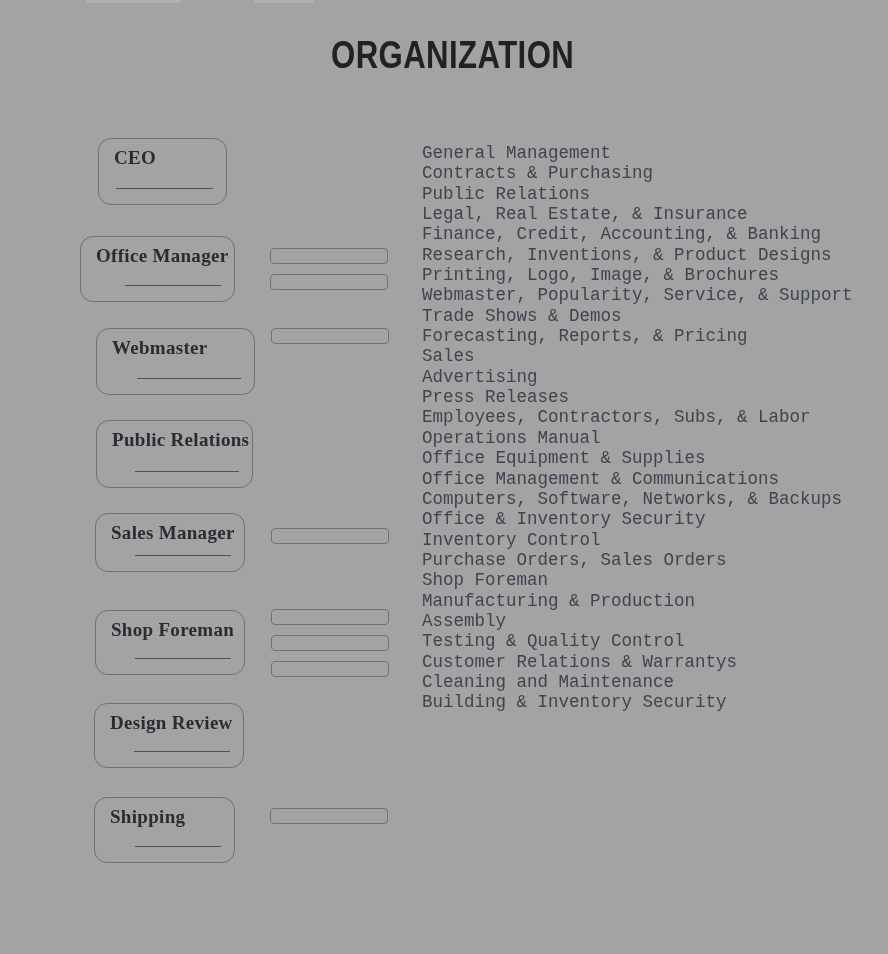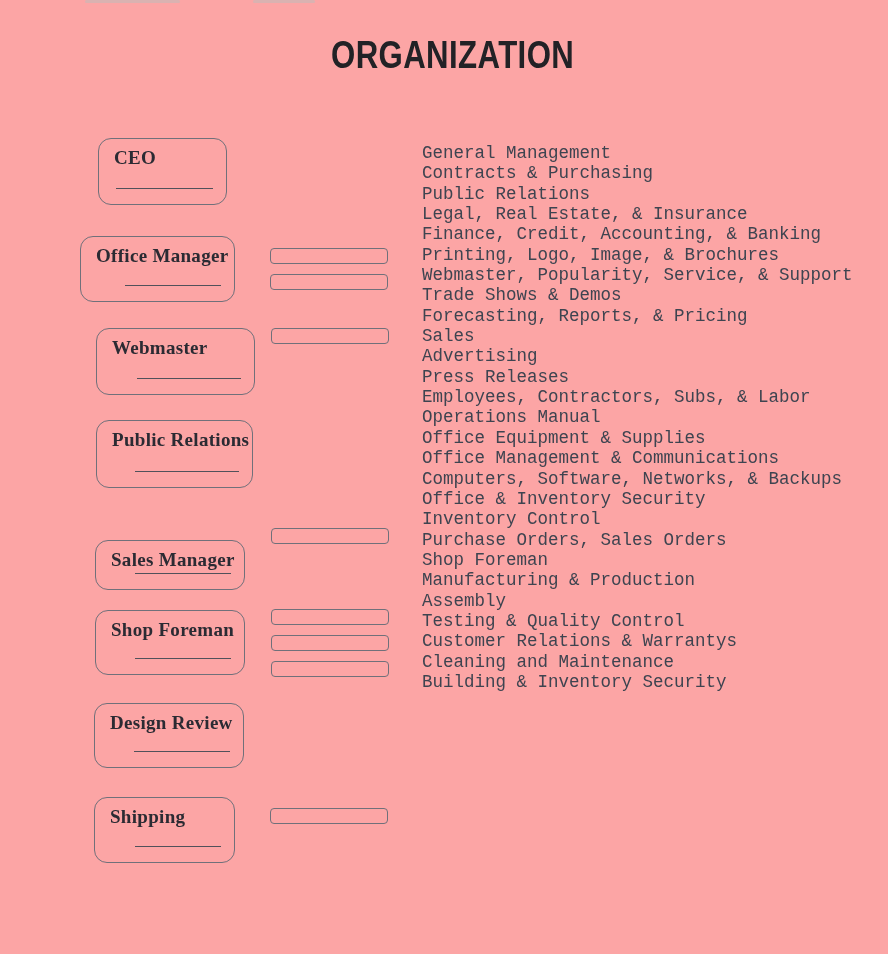--- a/index.html
+++ b/index.html
@@ -5,21 +5,21 @@
   html, body { margin: 0; padding: 0; }
   body {
     background: #e8e8e6;
     font-family: "Liberation Serif", serif;
   }
   .page {
     position: relative;
     width: 888px;
     height: 954px;
     margin: 0 auto;
-    background: #fca5a5;
+    background: #a3a3a3;
     overflow: hidden;
     color: #3e4450;
   }
   .artifact {
     position: absolute;
     background: #bdbdbb;
     opacity: 0.55;
     border-radius: 2px;
   }
   .title {
@@ -110,21 +110,21 @@
   <div class="org-box" style="left:96px;top:328px;width:159px;height:67px;">
     <span class="org-box-label">Webmaster</span>
     <span class="blank-line" style="width:104px;"></span>
   </div>
 
   <div class="org-box" style="left:96px;top:420px;width:157px;height:68px;">
     <span class="org-box-label">Public Relations</span>
     <span class="blank-line" style="width:104px;"></span>
   </div>
 
-  <div class="org-box" style="left:95px;top:540px;width:150px;height:50px;text-align:center;">
+  <div class="org-box" style="left:95px;top:513px;width:150px;height:59px;text-align:center;">
     <span class="org-box-label">Sales Manager</span>
     <span class="blank-line"></span>
   </div>
 
   <div class="org-box" style="left:95px;top:610px;width:150px;height:65px;">
     <span class="org-box-label">Shop Foreman</span>
     <span class="blank-line"></span>
   </div>
 
   <div class="org-box" style="left:94px;top:703px;width:150px;height:65px;text-align:center;">
@@ -145,20 +145,21 @@
   <div class="slot" style="left:271px;top:635px;"></div>
   <div class="slot" style="left:271px;top:661px;"></div>
   <div class="slot" style="left:270px;top:808px;"></div>
 
   <div class="resp-list">
       <div class="resp-item">General Management</div>
       <div class="resp-item">Contracts &amp; Purchasing</div>
       <div class="resp-item">Public Relations</div>
       <div class="resp-item">Legal, Real Estate, &amp; Insurance</div>
       <div class="resp-item">Finance, Credit, Accounting, &amp; Banking</div>
+      <div class="resp-item">Research, Inventions, &amp; Product Designs</div>
       <div class="resp-item">Printing, Logo, Image, &amp; Brochures</div>
       <div class="resp-item">Webmaster, Popularity, Service, &amp; Support</div>
       <div class="resp-item">Trade Shows &amp; Demos</div>
       <div class="resp-item">Forecasting, Reports, &amp; Pricing</div>
       <div class="resp-item">Sales</div>
       <div class="resp-item">Advertising</div>
       <div class="resp-item">Press Releases</div>
       <div class="resp-item">Employees, Contractors, Subs, &amp; Labor</div>
       <div class="resp-item">Operations Manual</div>
       <div class="resp-item">Office Equipment &amp; Supplies</div>

